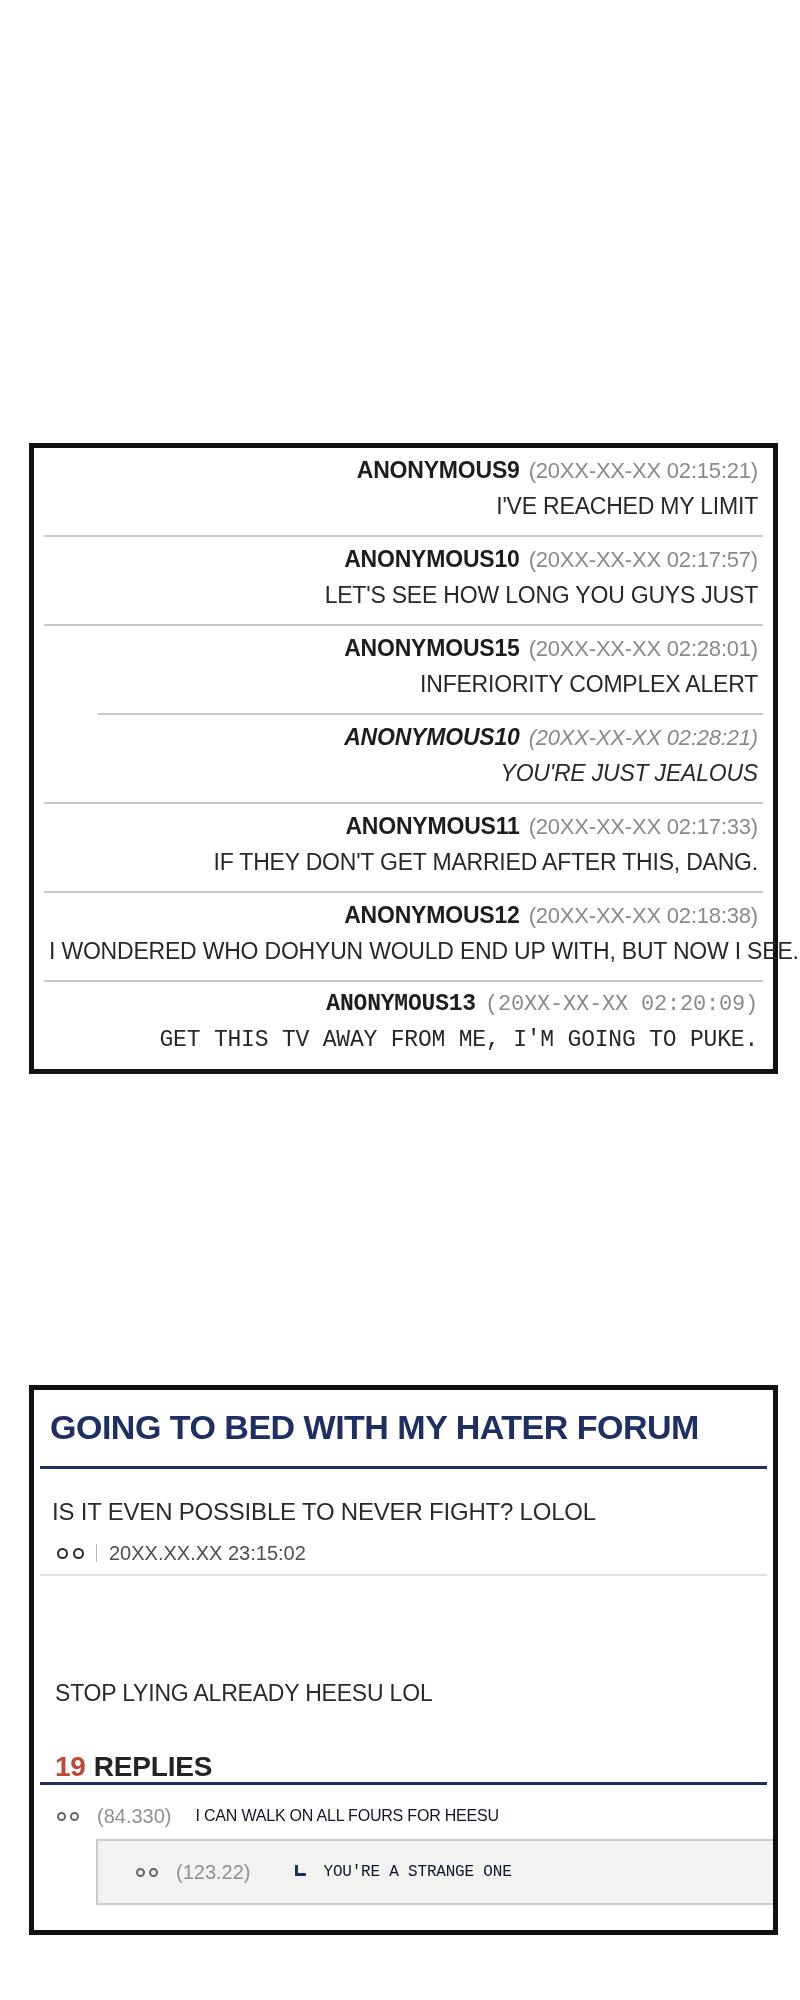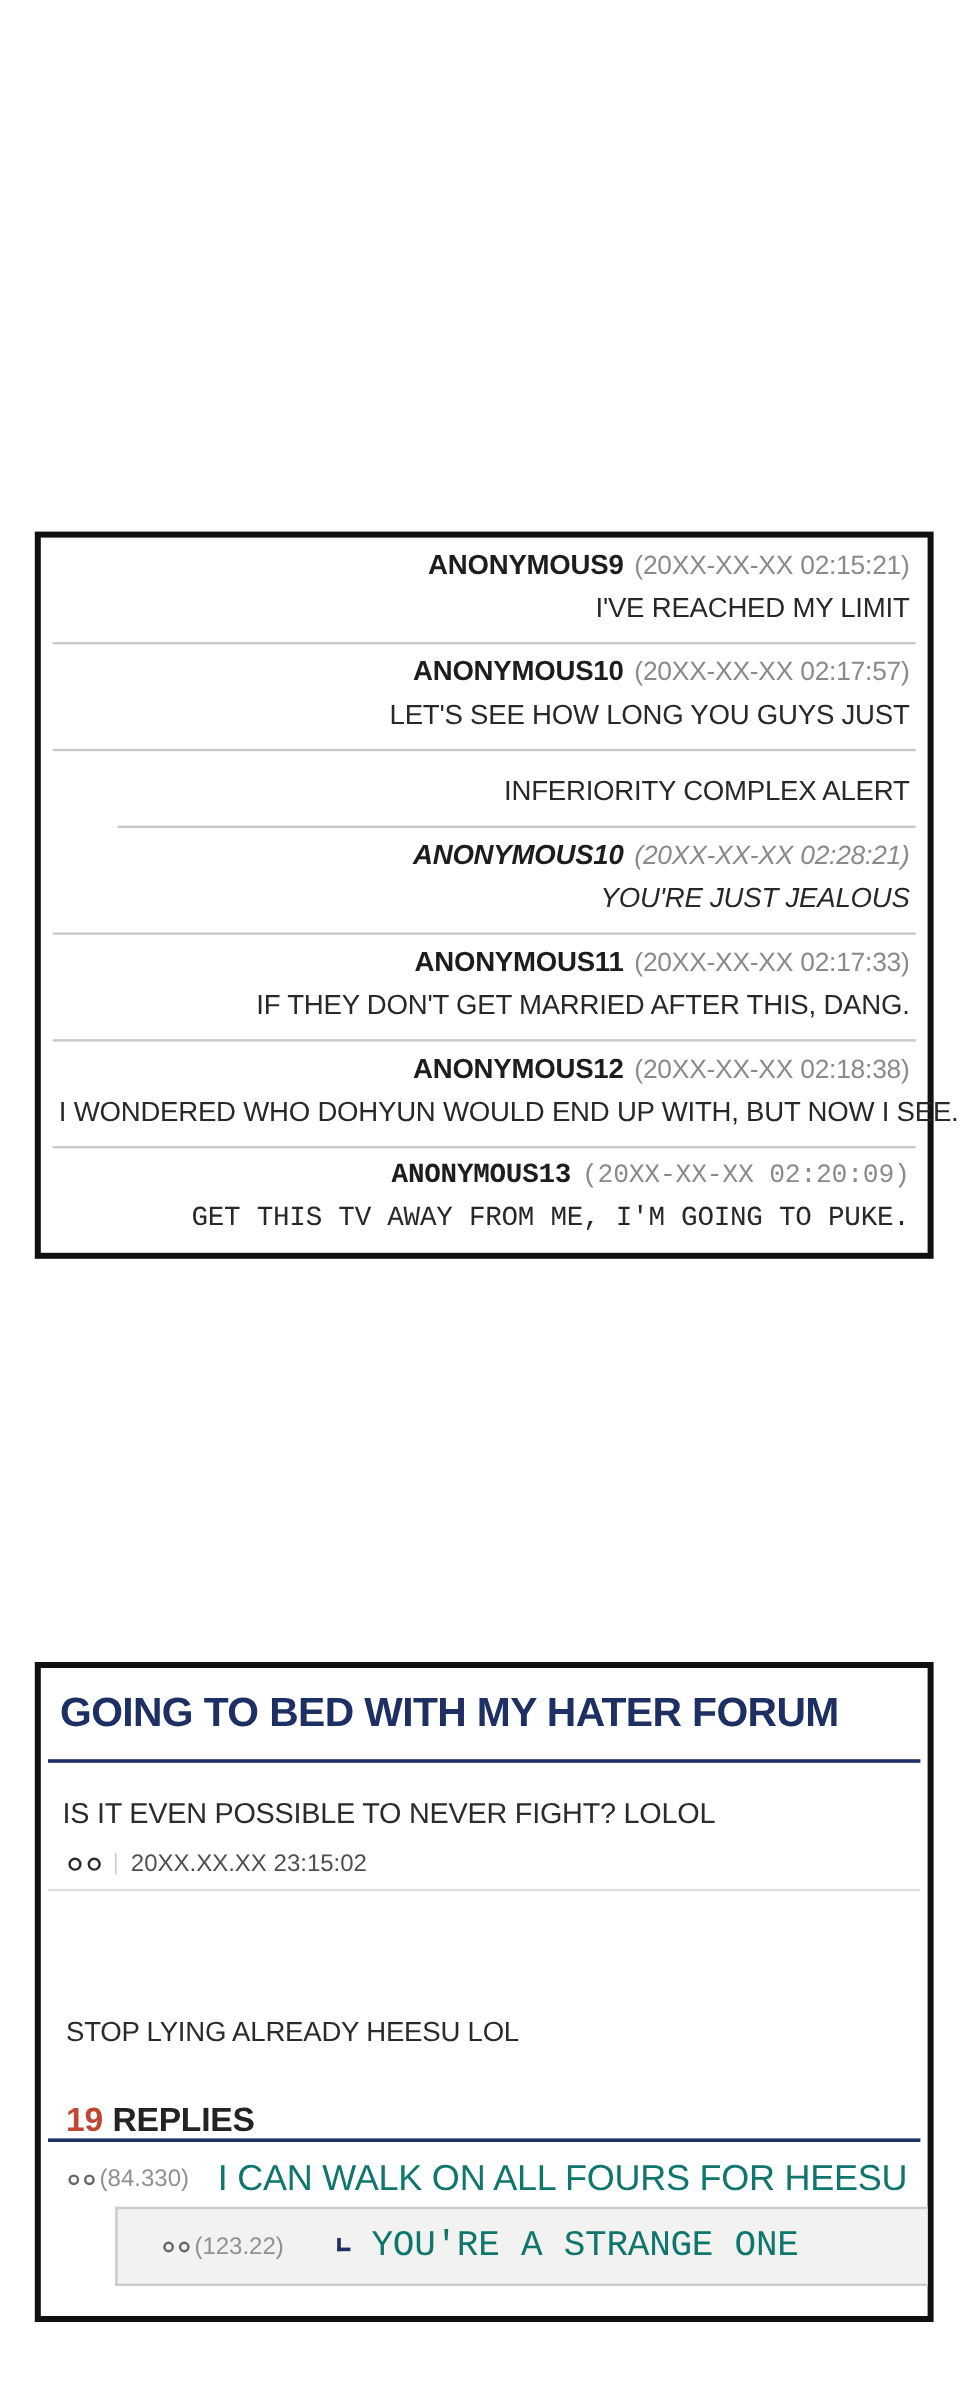--- a/index.html
+++ b/index.html
@@ -41,22 +41,22 @@
   .meta-sep { width:1px; height:18px; background:#bbbbbb; margin:0 12px 0 7px; }
   .post-time { font-size:20px; color:#4f4f4f; letter-spacing:0; }
   .rule-gray { margin:10px 6px 0 6px; border-bottom:2px solid #dedede; }
   .post-body { margin:104px 18px 0 21px; font-size:23px; line-height:26px; color:#2b2b2b; white-space:nowrap; }
   .replies-head { margin:48px 18px 0 21px; font-size:28px; line-height:26px; font-weight:bold; }
   .replies-count { color:#bf4733; margin-right:8px; }
   .replies-label { color:#232323; }
   .rule-navy2 { margin:2px 6px 0 6px; border-bottom:3px solid #1e2f63; }
   .reply-row { margin:0 12px 0 23px; padding-top:20px; height:42px; display:flex; align-items:center; }
   .c-gray { width:9px; height:9px; border:2px solid #666666; margin-right:4px; }
-  .reply-id { font-size:20px; color:#909090; letter-spacing:0; margin-left:0; }
-  .reply-text { font-size:30px; color:#0f766e; margin-left:24px; white-space:nowrap; }
+  .reply-id { font-size:20px; color:#909090; letter-spacing:0; margin-left:14px; }
+  .reply-text { font-size:16px; color:#0f172a; margin-left:24px; white-space:nowrap; }
   .nested-reply-box {
     margin:12px 0 0 62px; height:66px; background:#f2f2f1;
     border:2px solid #cbcbcb; border-right:none;
     display:flex; align-items:center; padding-left:38px;
   }
   .reply-arrow {
     display:inline-block; width:11px; height:11px; margin:0 18px 4px 44px;
     border-left:3px solid #1e2f63; border-bottom:3px solid #1e2f63;
   }
   .bottom-pad { height:25px; }
@@ -76,20 +76,23 @@
     </div>
 
     <div class="entry">
       <div class="entry-head">
         <span class="entry-name">ANONYMOUS10</span><span class="entry-time">(20XX-XX-XX 02:17:57)</span>
       </div>
       <div class="entry-text">LET'S SEE HOW LONG YOU GUYS JUST</div>
     </div>
 
     <div class="entry indent-all">
+      <div class="entry-head">
+        <span class="entry-name">ANONYMOUS15</span><span class="entry-time">(20XX-XX-XX 02:28:01)</span>
+      </div>
       <div class="entry-text">INFERIORITY COMPLEX ALERT</div>
     </div>
 
     <div class="entry indent-text">
       <div class="entry-head">
         <span class="entry-name">ANONYMOUS10</span><span class="entry-time">(20XX-XX-XX 02:28:21)</span>
       </div>
       <div class="entry-text">YOU'RE JUST JEALOUS</div>
     </div>
 

